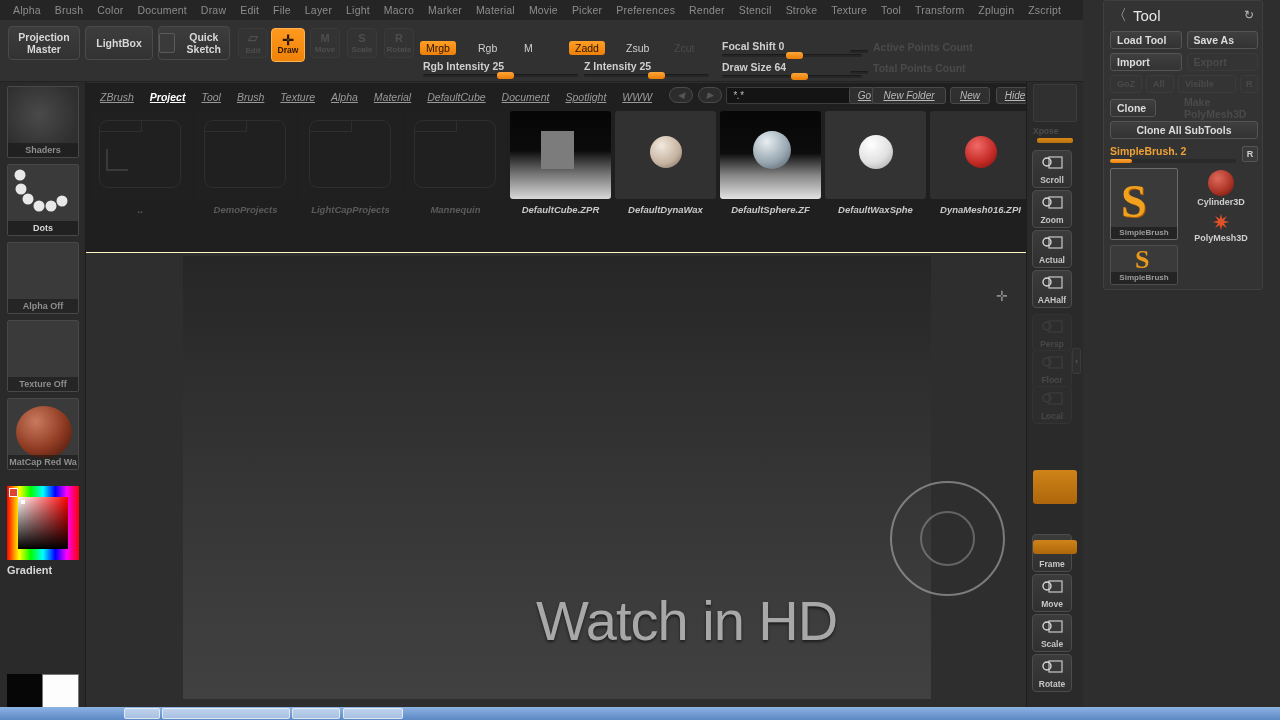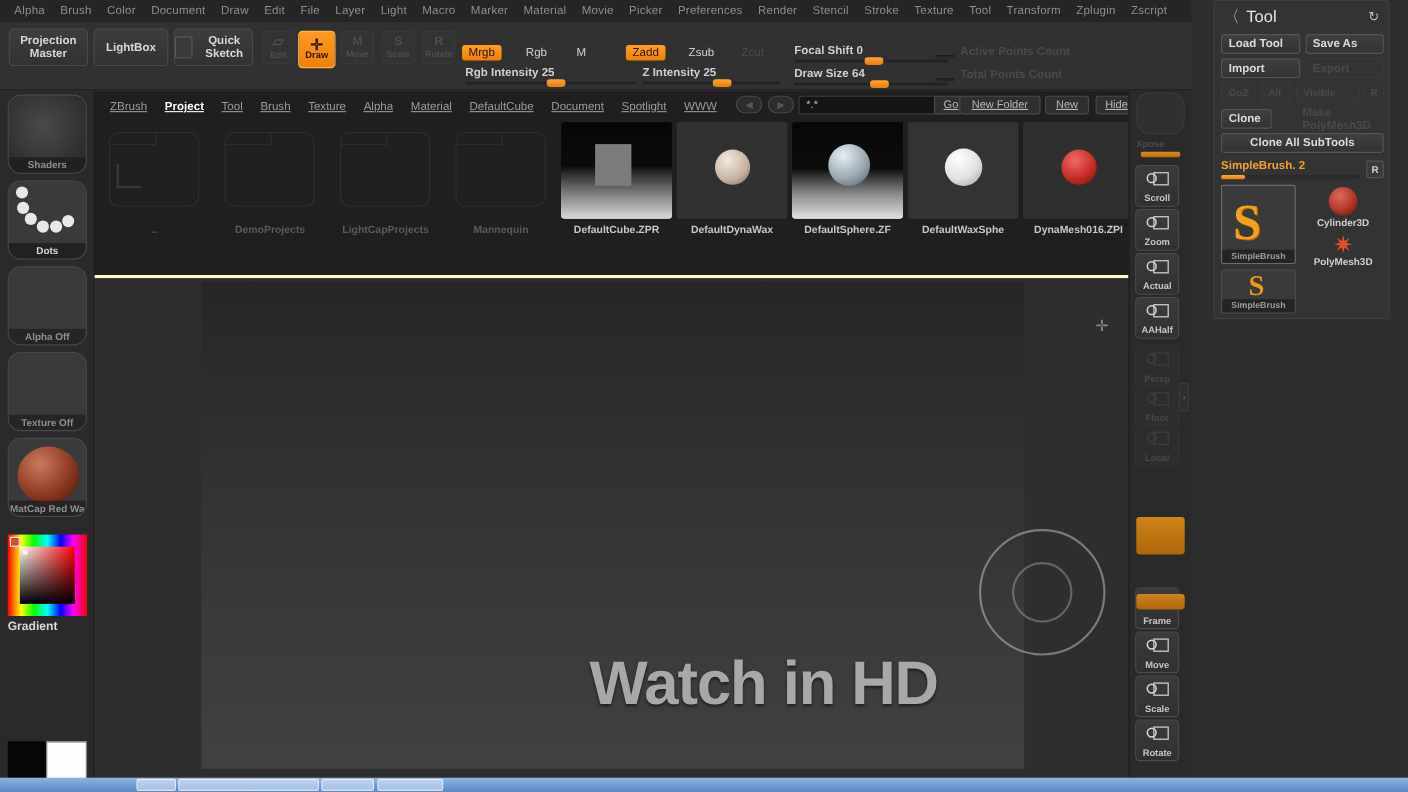--- a/index.html
+++ b/index.html
@@ -32,21 +32,21 @@
     border-radius:3px; }
   .modebtn { position:absolute; font-size:10.5px; font-weight:normal; color:#cfcfcf;
     padding:1px 6px; border-radius:3px; }
   .modebtn.on { background:linear-gradient(#ff9f26,#ee8008); color:#2a1400; }
   .modebtn.dim { color:#4b4b4b; }
   .faint { color:#4a4a4a; font-size:10.5px; font-weight:bold; position:absolute;
     white-space:nowrap; }
 
   
   .lightbox { position:absolute; left:86px; top:83px; width:940px; height:170px;
-    background:#1f1f1f; border-bottom:3px solid #fef9c3; }
+    background:#1f1f1f; border-bottom:1px solid #fef9c3;font-style:italic; }
   .lbtabs { position:absolute; left:0; top:3px; height:22px; display:flex;
     align-items:center; gap:0px; padding-left:6px; }
   .lbtab { color:#9a9a9a; font-size:10.5px; padding:2px 8px;
     text-decoration:underline; white-space:nowrap; }
   .lbtab.sel { color:#fff; font-weight:bold; }
   .navarrow { width:24px; height:16px; border:1px solid #4a4a4a; background:#2c2c2c;
     border-radius:8px; display:flex; align-items:center; justify-content:center;
     color:#555; font-size:9px; }
   .pathfield { height:17px; background:#141414; border:1px solid #3c3c3c;
     border-radius:2px; color:#b9b9b9; font-size:10px; padding:1px 6px;
@@ -67,39 +67,39 @@
   .updir { position:absolute; left:16px; top:38px; width:22px; height:22px;
     border-left:2px solid #3a3a3a; border-bottom:2px solid #3a3a3a; }
   .caption { text-align:center; color:#c9c9c9; font-size:9.5px; font-weight:bold;
     margin-top:5px; white-space:nowrap; overflow:hidden; }
   .caption.dim { color:#5b5b5b; }
 
   
   .leftbar { position:absolute; left:0; top:82px; width:86px; height:638px;
     background:#2a2a2a; border-right:1px solid #1c1c1c; }
   .slot { position:absolute; left:7px; width:72px; background:#3a3a3a;
-    border:1px solid #484848; border-radius:12px; overflow:hidden; }
+    border:1px solid #484848; border-radius:2px; overflow:hidden; }
   .slotcap { position:absolute; left:0; bottom:0; width:100%; height:14px;
     background:rgba(20,20,20,.55); color:#8e8e8e; font-size:9px; font-weight:bold;
     text-align:center; line-height:14px; white-space:nowrap; overflow:hidden; }
   .slotcap.bright { color:#d6d6d6; background:rgba(25,25,25,.75); }
   .gradbox { position:absolute; left:7px; top:404px; width:72px; height:74px; }
   .lbl { position:absolute; left:7px; color:#d8d8d8; font-size:11px; font-weight:bold; }
   .swatchrow { position:absolute; left:7px; top:592px; width:72px; height:35px; display:flex; }
   .switchbtn { position:absolute; left:7px; top:632px; width:72px; height:16px;
     background:#333; border:1px solid #474747; color:#cfcfcf; font-size:10px;
     font-weight:bold; text-align:center; line-height:15px; border-radius:2px; }
 
   
   .canvaswrap { position:absolute; left:86px; top:253px; width:940px; height:452px;
     background:#2e2e2e; }
   .canvas { position:absolute; left:97px; top:3px; width:748px; height:443px;
     background:linear-gradient(180deg,#262626 0%,#2f2f2f 30%,#3a3a3a 70%,#414141 100%); }
   .cursor { position:absolute; border:2px solid rgba(200,200,200,.5); border-radius:50%; }
-  .watchhd { position:absolute; color:#a8a8a8; font-size:56px; font-weight:bold;
+  .watchhd { position:absolute; color:#a8a8a8; font-size:56px; font-weight:normal;
     letter-spacing:-1px; text-shadow:0 2px 3px rgba(0,0,0,.55); white-space:nowrap; }
   .crosshair { position:absolute; color:#8a8a8a; font-size:14px; }
 
   
   .rightstrip { position:absolute; left:1026px; top:82px; width:57px; height:638px;
     background:#2a2a2a; border-left:1px solid #1c1c1c; }
   .rbtn { position:absolute; left:5px; width:40px; height:38px; border-radius:4px;
     background:linear-gradient(#3b3b3b,#303030); border:1px solid #4c4c4c;
     display:flex; flex-direction:column; align-items:center; justify-content:flex-end;
     padding-bottom:2px; }

